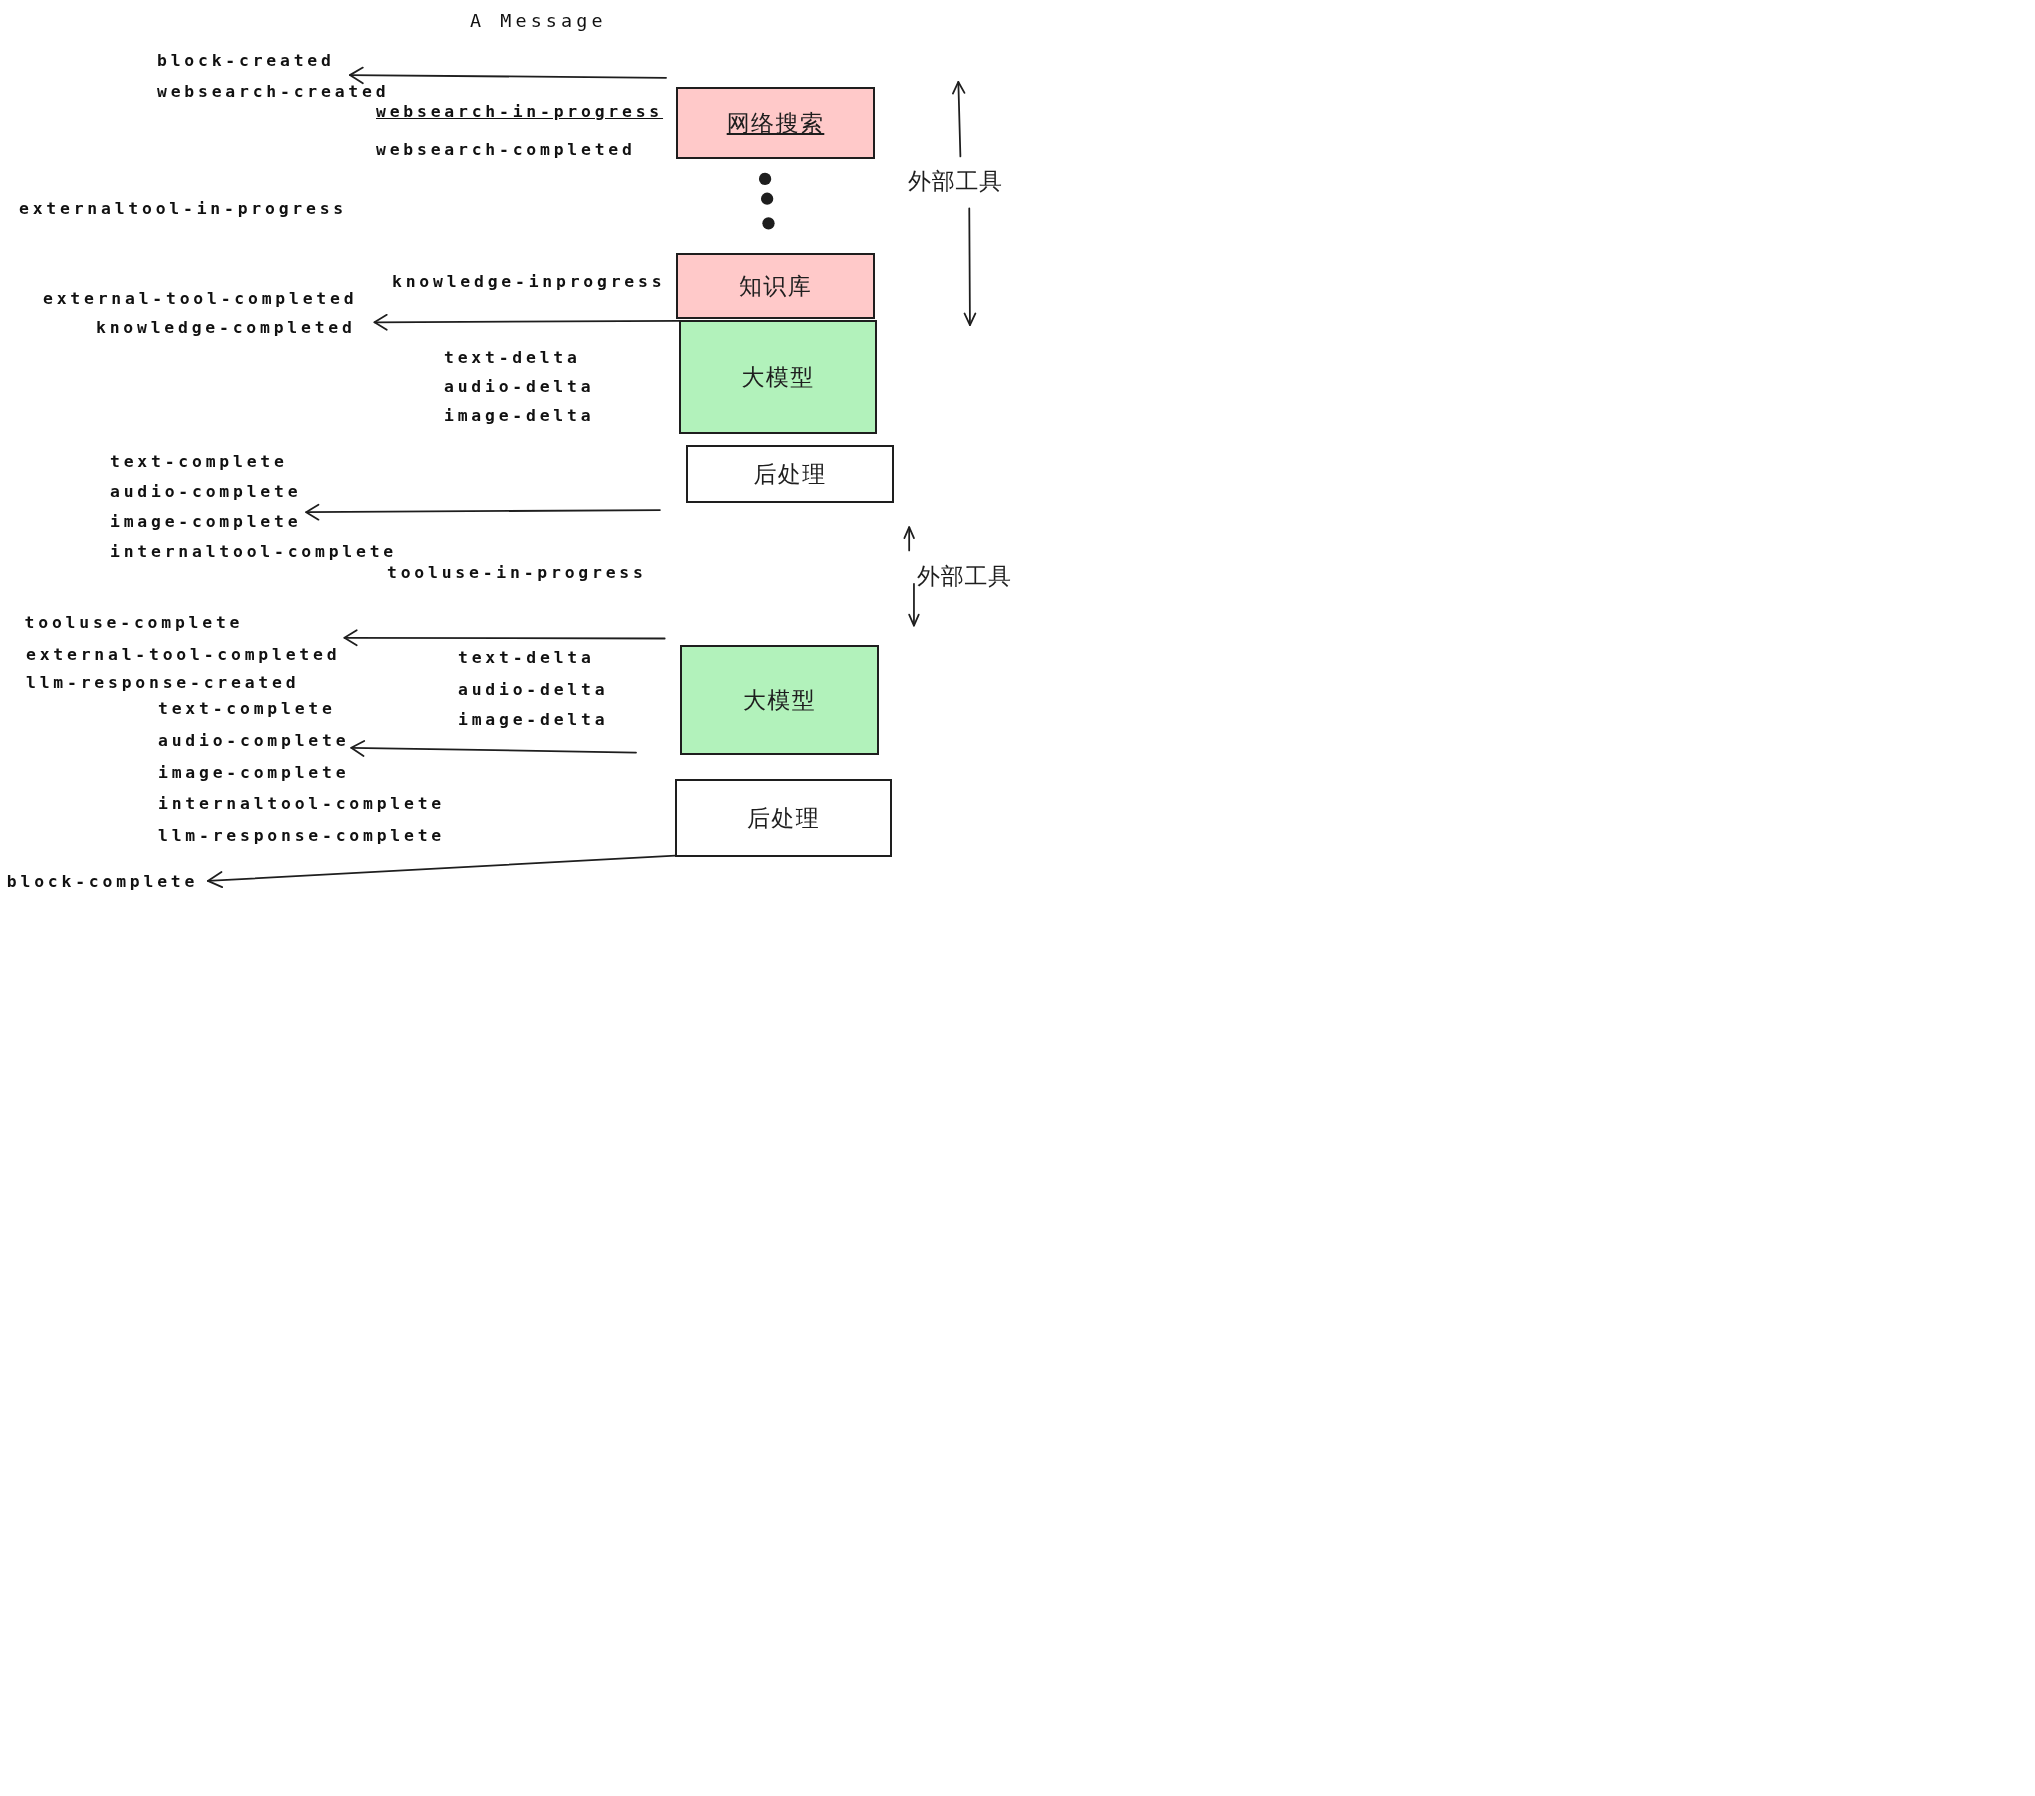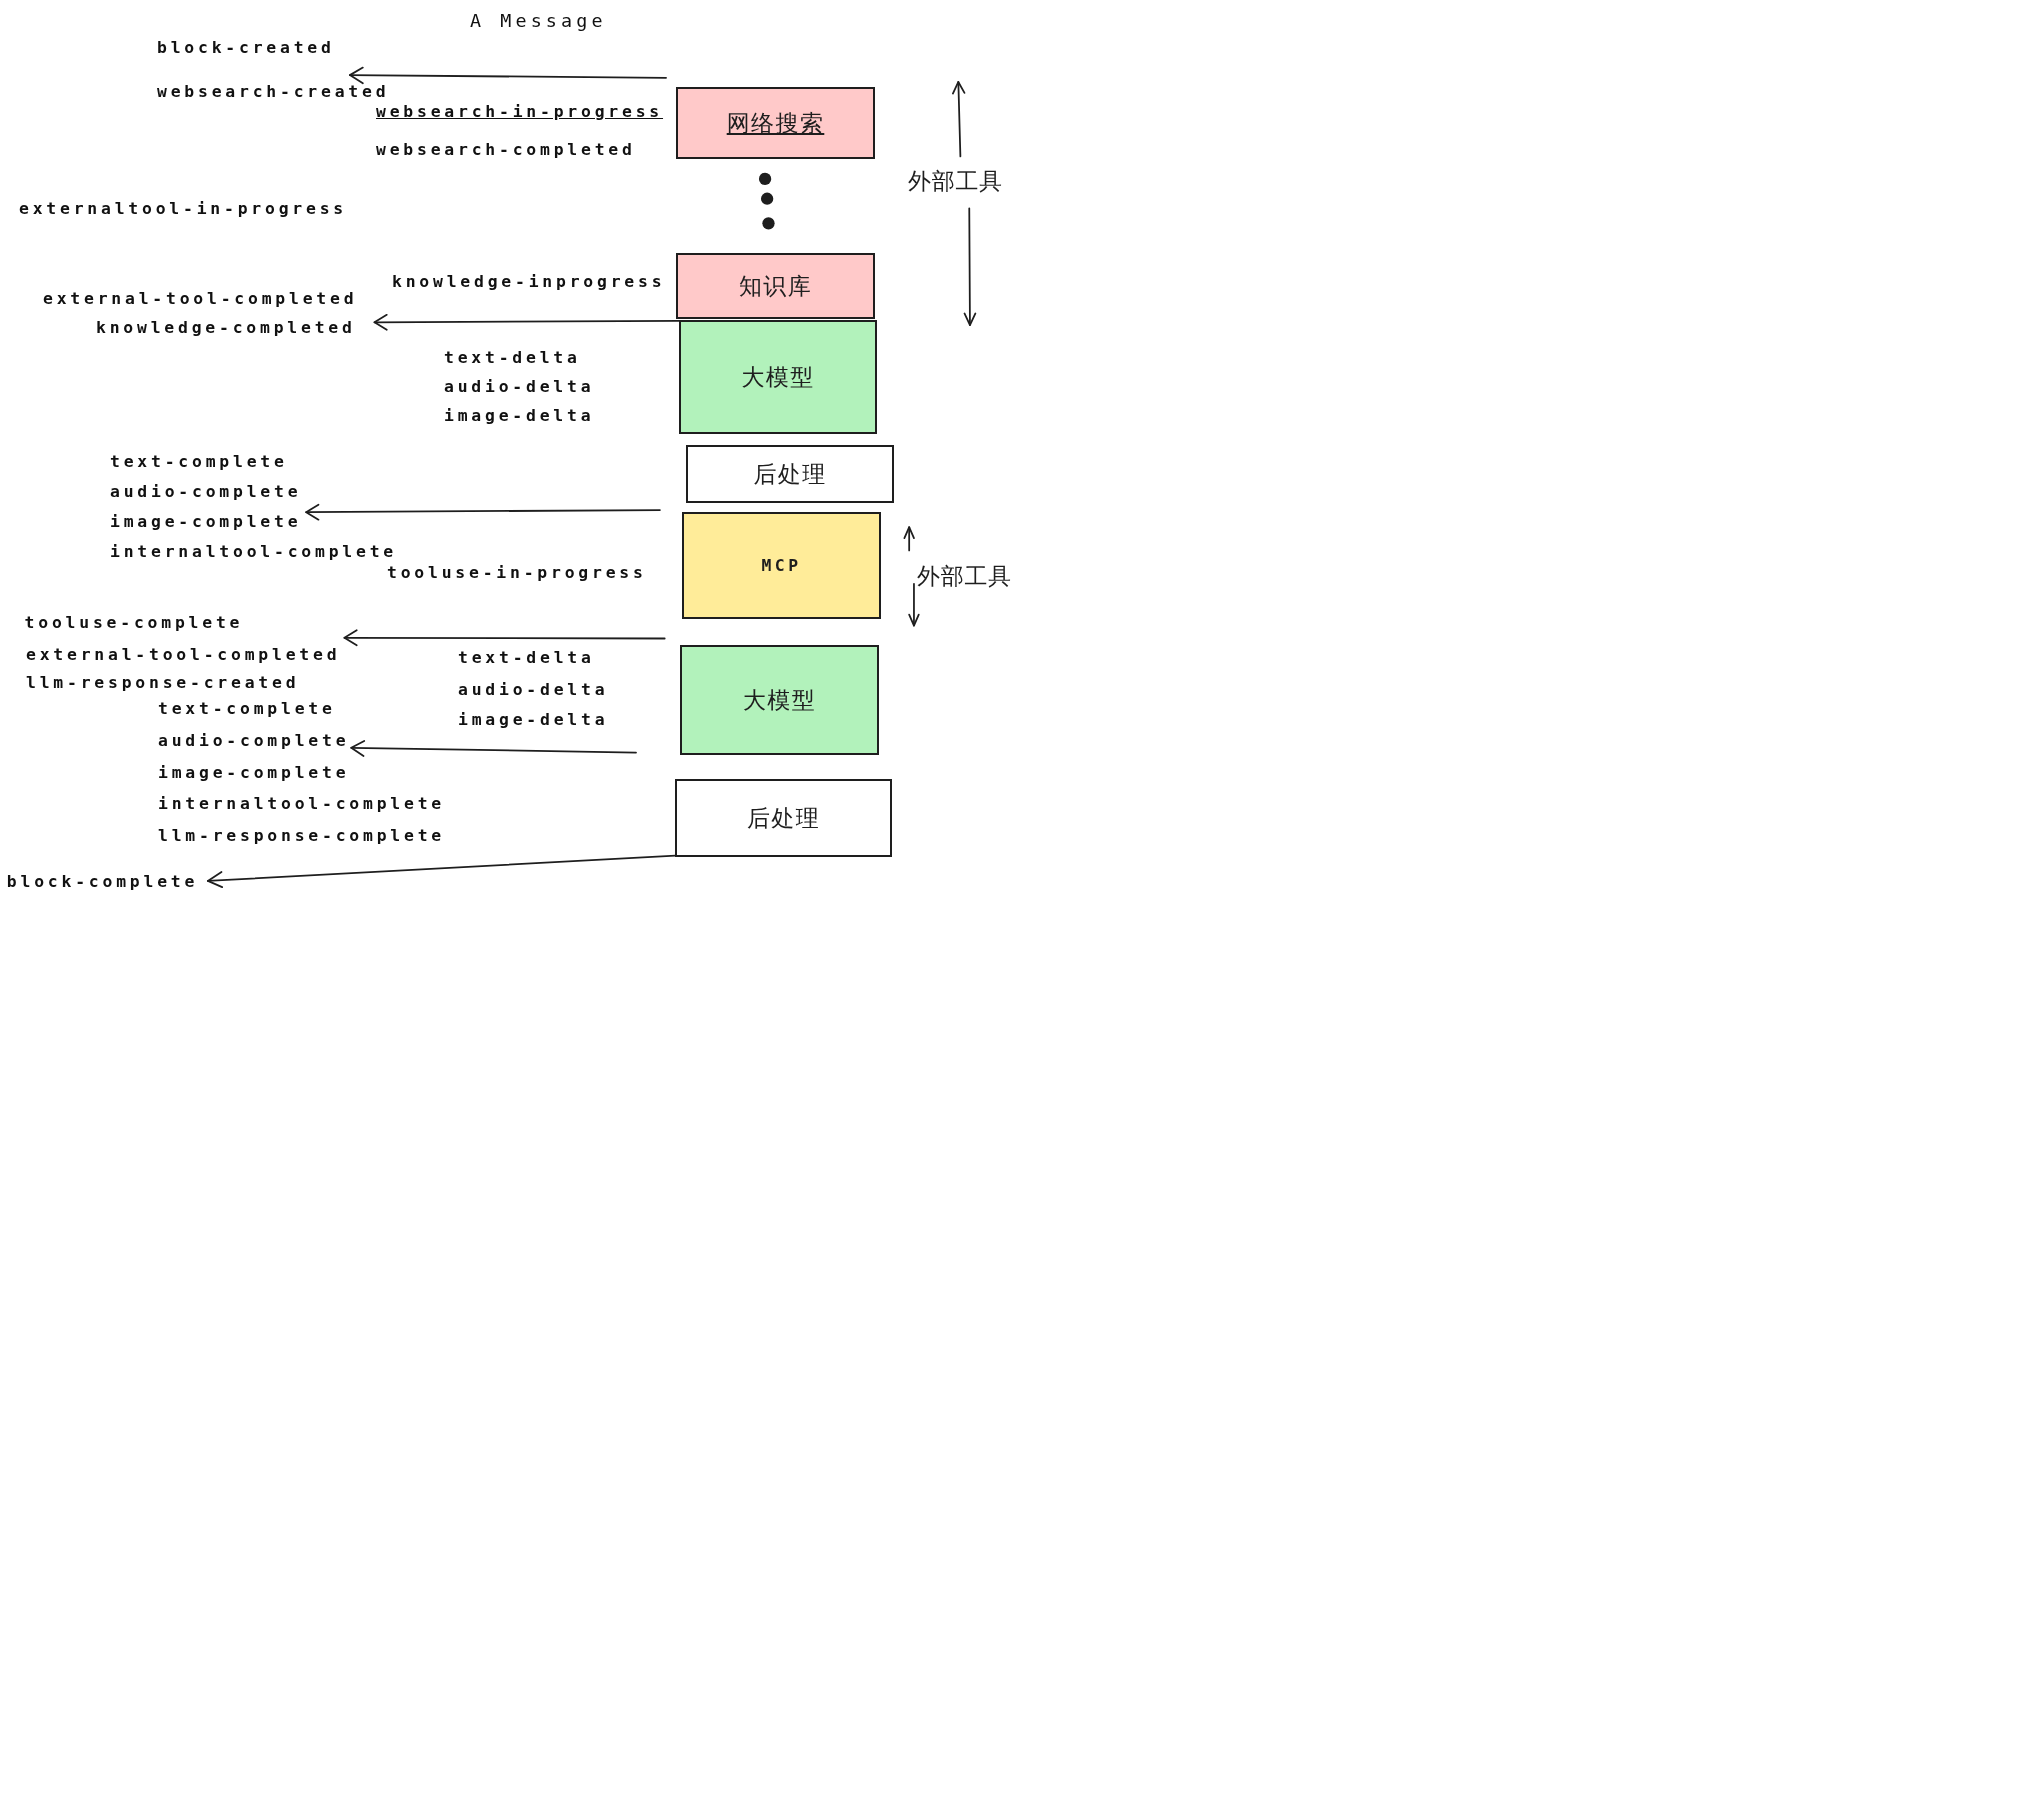--- a/index.html
+++ b/index.html
@@ -78,21 +78,21 @@
   svg#overlay path{
     stroke:#1e1e1e;
     stroke-width:2.6;
     fill:none;
     stroke-linecap:round;
     stroke-linejoin:round;
   }
   svg#overlay circle{fill:#1e1e1e;stroke:none;}
 
   
-  #e-block-created{left:157px;top:38px;}
+  #e-block-created{left:157px;top:51px;}
   #e-websearch-created{left:157px;top:82px;}
   #e-websearch-in-progress{left:376px;top:102px;text-decoration:underline;}
   #e-websearch-completed{left:376px;top:140px;}
   #e-externaltool-in-progress{left:19px;top:199px;}
   #e-knowledge-inprogress{left:392px;top:272px;}
   #e-external-tool-completed-1{left:43px;top:289px;}
   #e-knowledge-completed{left:96px;top:318px;}
   #e-text-delta-1{left:444px;top:348px;}
   #e-audio-delta-1{left:444px;top:377px;}
   #e-image-delta-1{left:444px;top:406px;}
@@ -155,23 +155,20 @@
   </div>
   <div class="box" id="box-knowledge" style="background: rgb(255, 201, 201);">
     <span class="cjk">知识库</span>
   </div>
   <div class="box" id="box-llm1" style="background: rgb(178, 242, 187);">
     <span class="cjk">大模型</span>
   </div>
   <div class="box" id="box-post1" style="background: rgb(255, 255, 255);">
     <span class="cjk">后处理</span>
   </div>
-  <div class="box" id="box-mcp" style="background: rgb(255, 236, 153);">
-    <span class="latin">MCP</span>
-  </div>
   <div class="box" id="box-llm2" style="background: rgb(178, 242, 187);">
     <span class="cjk">大模型</span>
   </div>
   <div class="box" id="box-post2" style="background: rgb(255, 255, 255);">
     <span class="cjk">后处理</span>
   </div>
 
   <div class="side-label" id="side-label-1">外部工具</div>
   <div class="side-label" id="side-label-2">外部工具</div>
 

